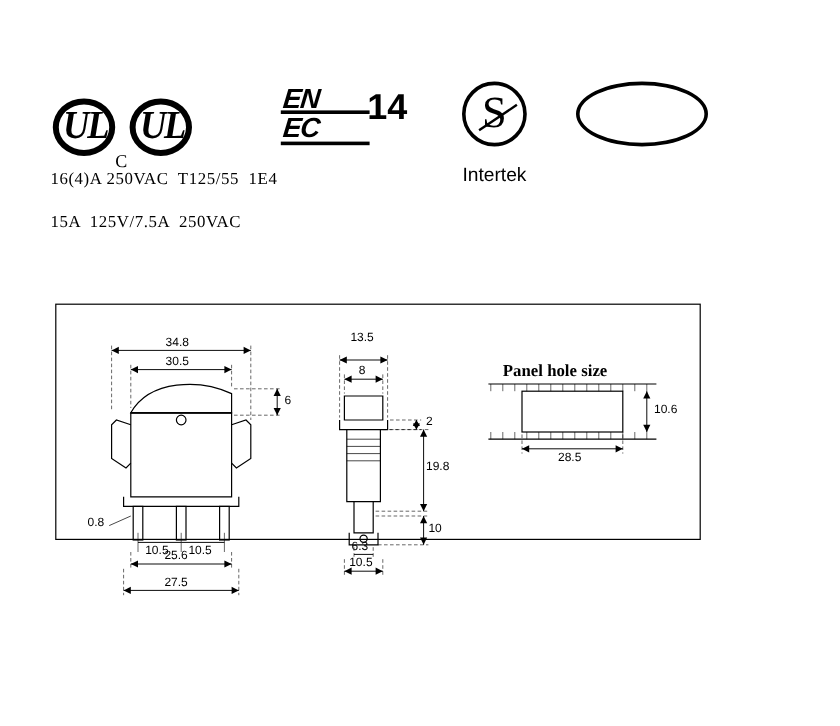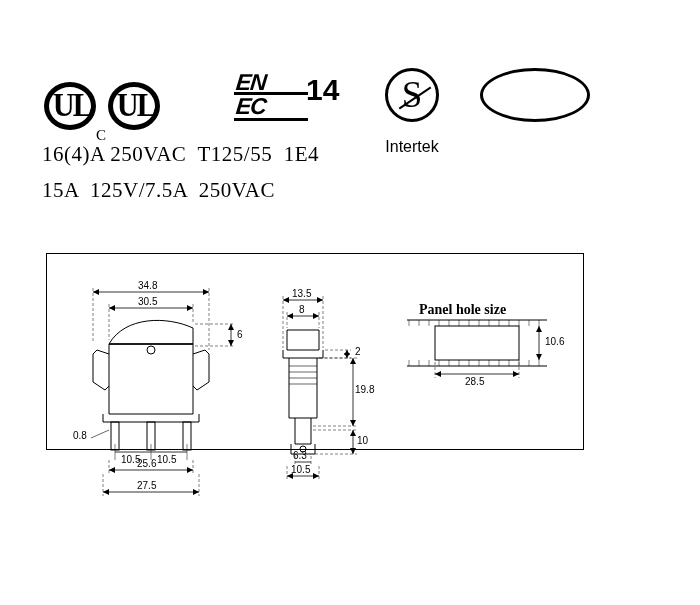--- a/index.html
+++ b/index.html
@@ -32,20 +32,21 @@
     font-weight: bold;
     font-size: 46px;
     line-height: 46px;
     letter-spacing: -2px;
   }
   .ul-glyph {
     display: inline-block;
     position: relative;
     width: 56px;
     height: 50px;
+    font-style: italic;
   }
   .ul-glyph .ring {
     position: absolute;
     left: 0; top: 0;
     width: 52px;
     height: 48px;
     border: 5px solid #000;
     border-radius: 50%;
     box-sizing: border-box;
   }
@@ -161,21 +162,21 @@
     font-family: "Liberation Serif", serif;
     font-size: 27px;
     letter-spacing: 1px;
   }
 
   
   .rating {
     position: absolute;
     left: 42px;
     font-family: "Liberation Serif", serif;
-    font-size: 21px;
+    font-size: 14px;
     letter-spacing: 0.5px;
     white-space: pre;
   }
   #rating1 { top: 142px; }
   #rating2 { top: 178px; }
 
   
   .frame {
     position: absolute;
     left: 46px;
@@ -385,21 +386,21 @@
 
   <div class="dim" style="left:91px; top:26px;">34.8</div>
   <div class="dim" style="left:91px; top:42px;">30.5</div>
   <div class="dim" style="left:190px; top:75px;">6</div>
   <div class="dim" style="left:26px; top:176px;">0.8</div>
   <div class="dim" style="left:74px; top:200px;">10.5</div>
   <div class="dim" style="left:110px; top:200px;">10.5</div>
   <div class="dim" style="left:90px; top:204px;">25.6</div>
   <div class="dim" style="left:90px; top:226px;">27.5</div>
 
-  <div class="dim" style="left:245px; top:34px;text-align:right;">13.5</div>
+  <div class="dim" style="left:245px; top:22px;text-align:right;">13.5</div>
   <div class="dim" style="left:252px; top:50px;">8</div>
   <div class="dim" style="left:308px; top:92px;">2</div>
   <div class="dim" style="left:308px; top:130px;text-align:center;">19.8</div>
   <div class="dim" style="left:310px; top:181px;">10</div>
   <div class="dim" style="left:246px; top:196px;">6.3</div>
   <div class="dim" style="left:244px; top:210px;">10.5</div>
 
   <div class="panel-label" style="left:372px; top:48px;">Panel hole size</div>
   <div class="dim" style="left:418px; top:122px;">28.5</div>
   <div class="dim" style="left:498px; top:82px;">10.6</div>

